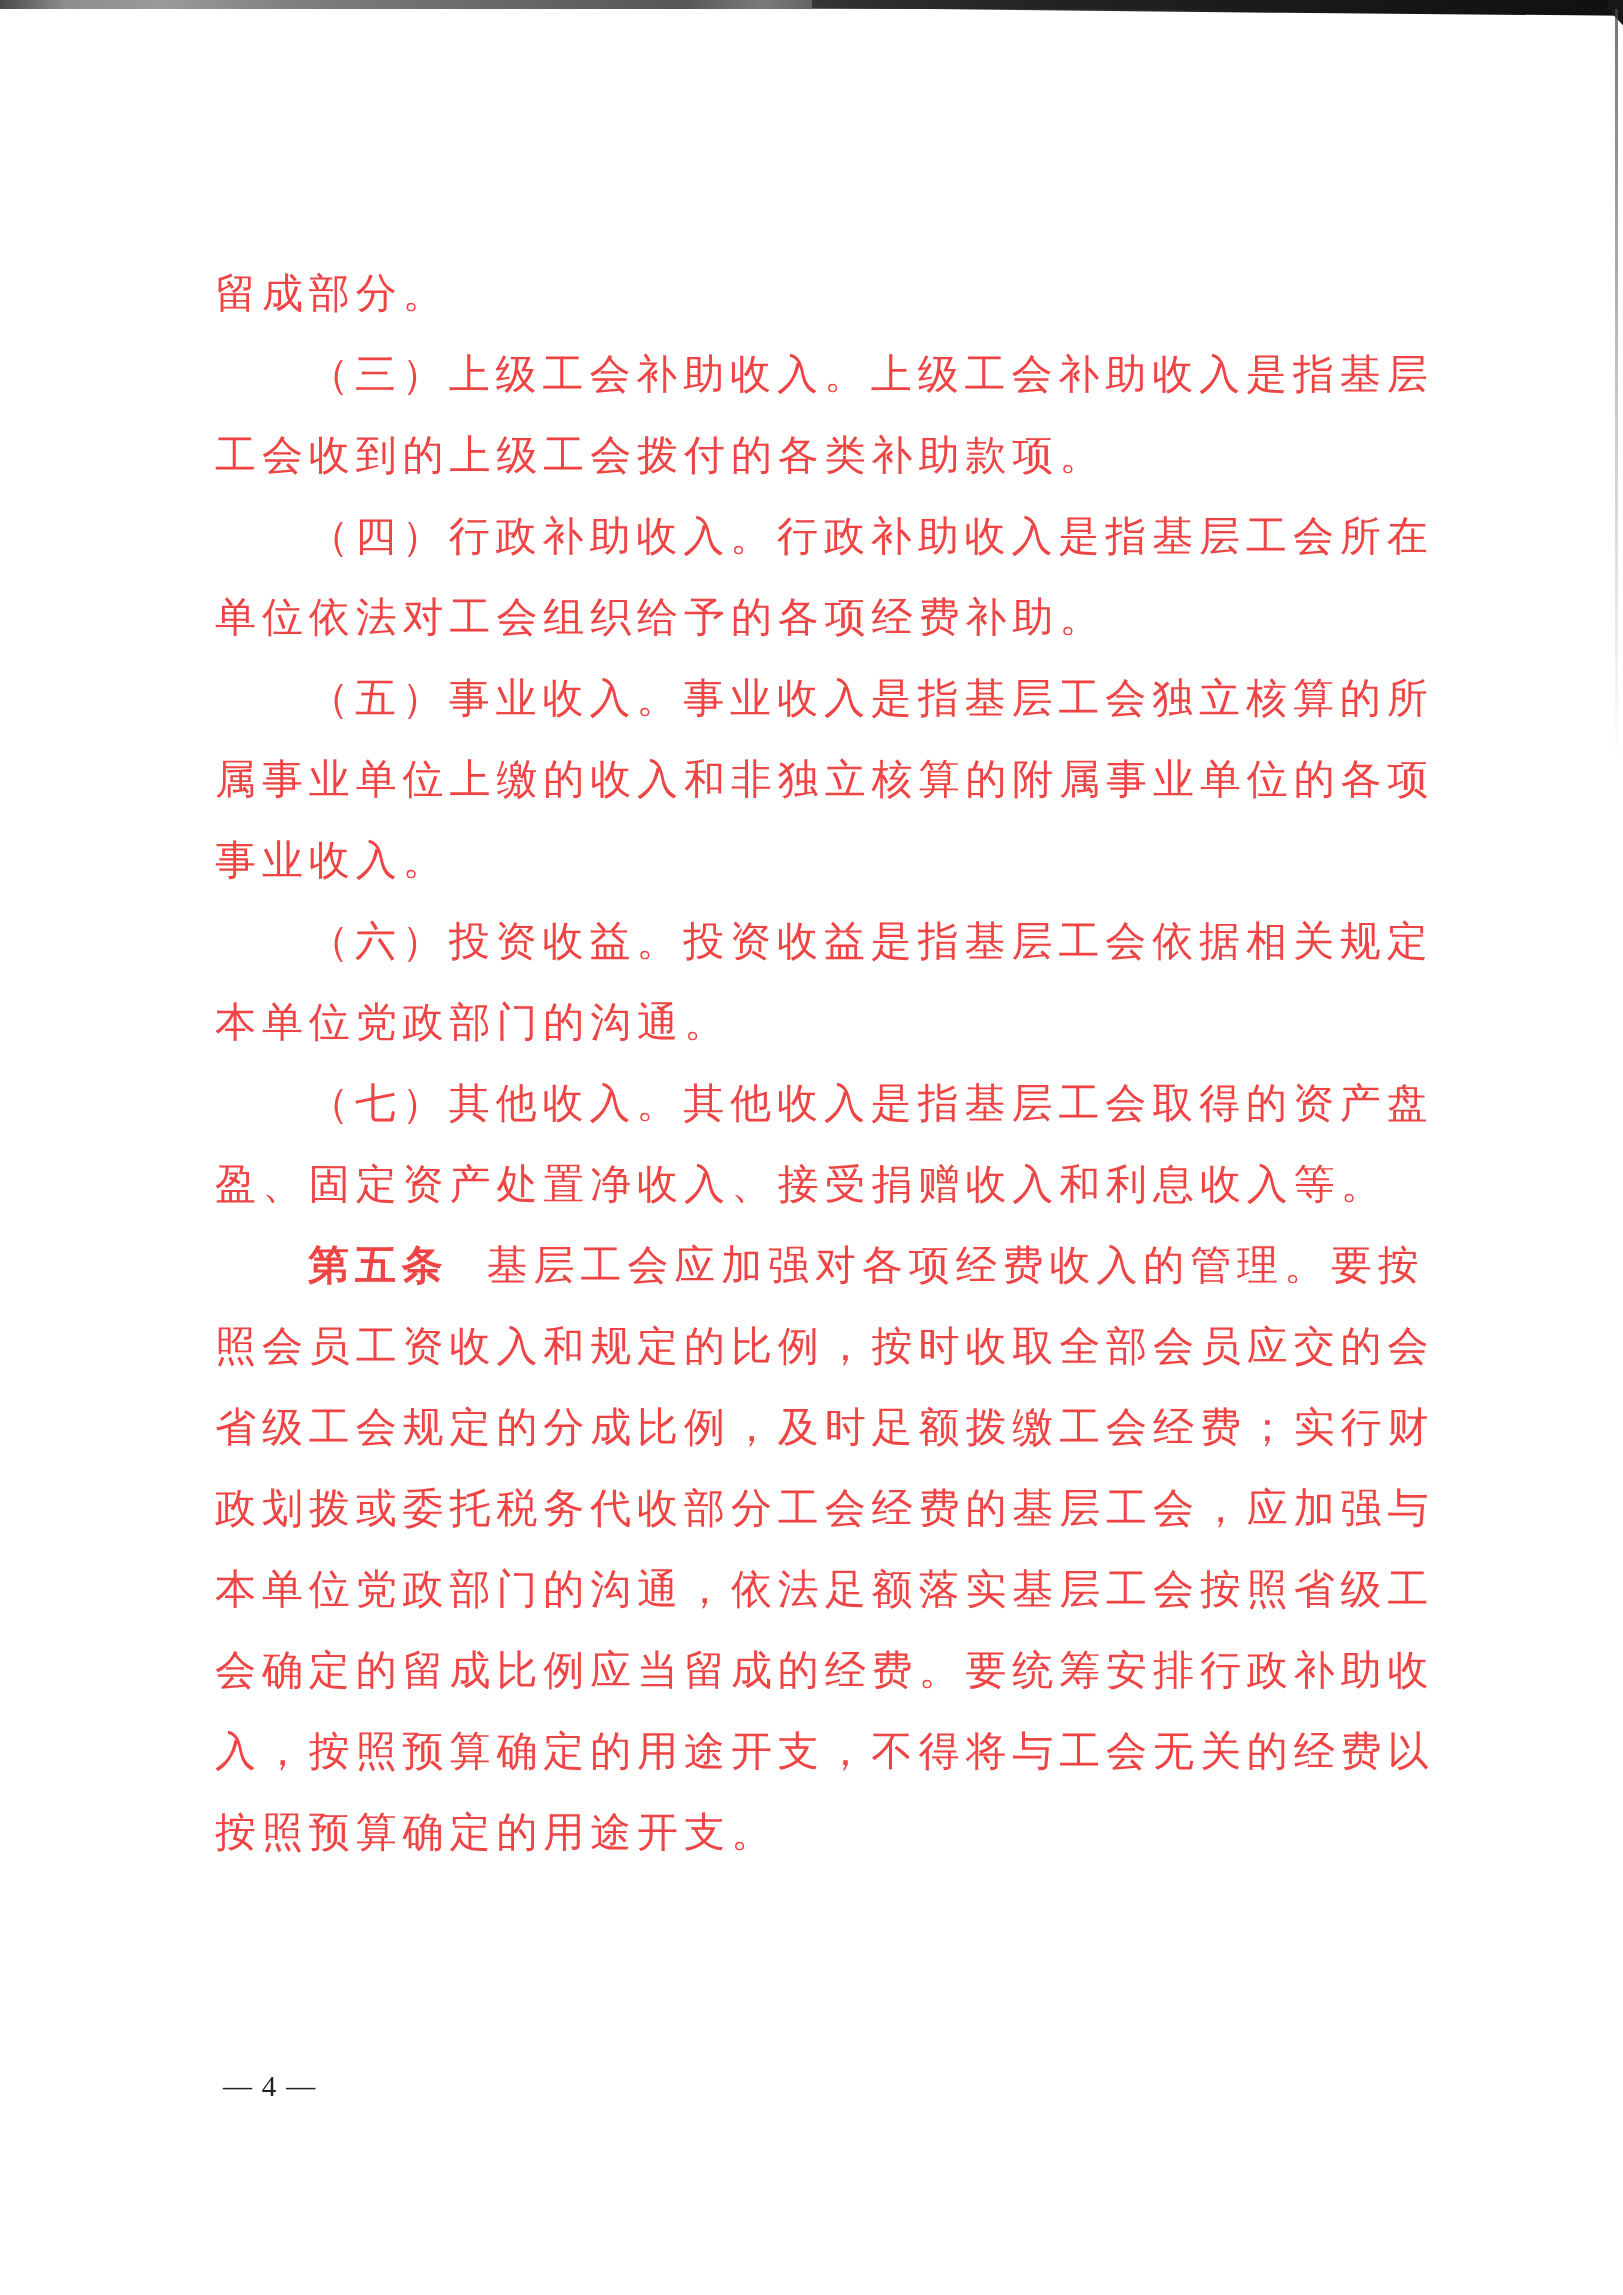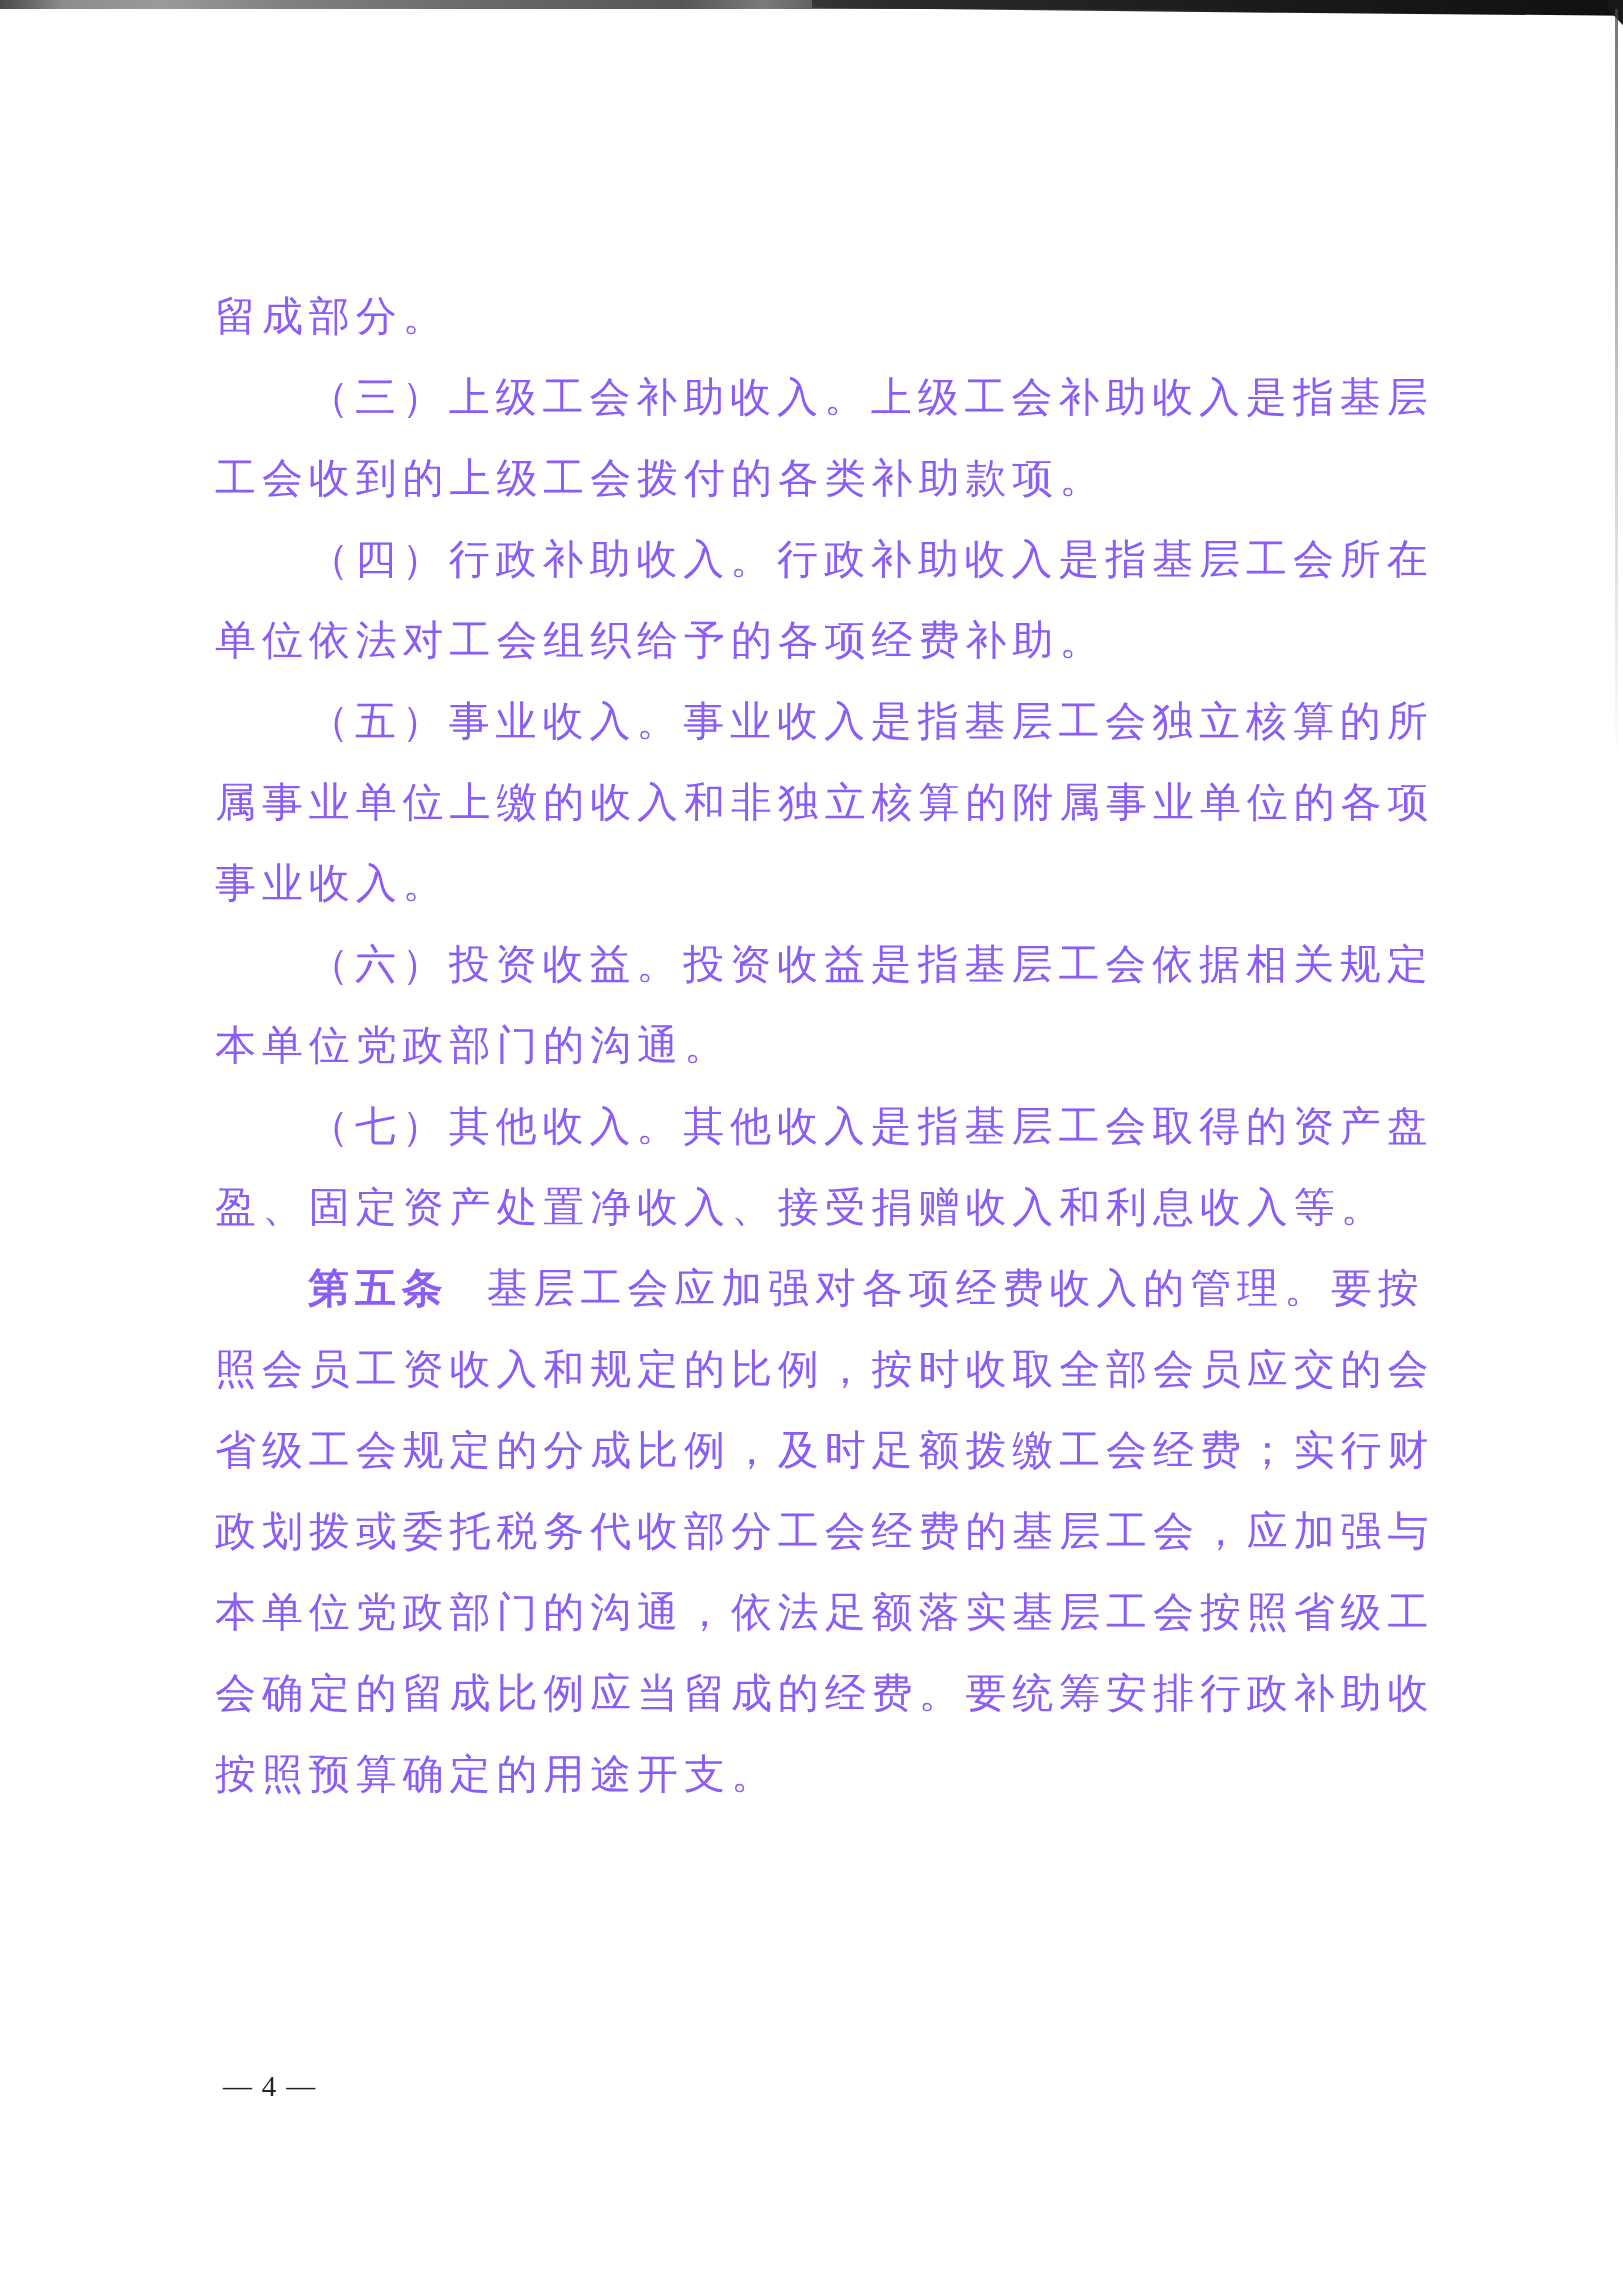--- a/index.html
+++ b/index.html
@@ -45,26 +45,26 @@
     width: 3.3px; height: 753px;
     background: linear-gradient(180deg,
       rgba(70,70,70,0.75),
       rgba(110,110,110,0.40) 50%,
       rgba(150,150,150,0.0) 100%);
   }
   
   .doc {
     position: absolute;
     left: 215px;
-    top: 276px;
+    top: 253px;
     width: 1224px;
     font-size: 41px;
     line-height: 81px;
     letter-spacing: 5.9px;
-    color: #8b5cf6;
+    color: #ef4444;
   }
   .line {
     height: 81px;
     white-space: nowrap;
   }
   .line.ind {
     text-indent: 93px;
   }
   .bold {
     font-weight: 700;
@@ -105,18 +105,19 @@
       <div class="line ind"><span>（六）投资收益。投资收益是指基层工会依据相关规定</span></div>
       <div class="line"><span>本单位党政部门的沟通。</span></div>
       <div class="line ind"><span>（七）其他收入。其他收入是指基层工会取得的资产盘</span></div>
       <div class="line"><span>盈、固定资产处置净收入、接受捐赠收入和利息收入等。</span></div>
       <div class="line ind"><span class="bold">第五条</span><span class="runGap"></span><span>基层工会应加强对各项经费收入的管理。要按</span></div>
       <div class="line"><span>照会员工资收入和规定的比例，按时收取全部会员应交的会</span></div>
       <div class="line"><span>省级工会规定的分成比例，及时足额拨缴工会经费；实行财</span></div>
       <div class="line"><span>政划拨或委托税务代收部分工会经费的基层工会，应加强与</span></div>
       <div class="line"><span>本单位党政部门的沟通，依法足额落实基层工会按照省级工</span></div>
       <div class="line"><span>会确定的留成比例应当留成的经费。要统筹安排行政补助收</span></div>
+      <div class="line"><span>入，按照预算确定的用途开支，不得将与工会无关的经费以</span></div>
       <div class="line"><span>按照预算确定的用途开支。</span></div>
     </div>
 
   <div class="pageno">— 4 —</div>
 </div>
 
 
 </body></html>

